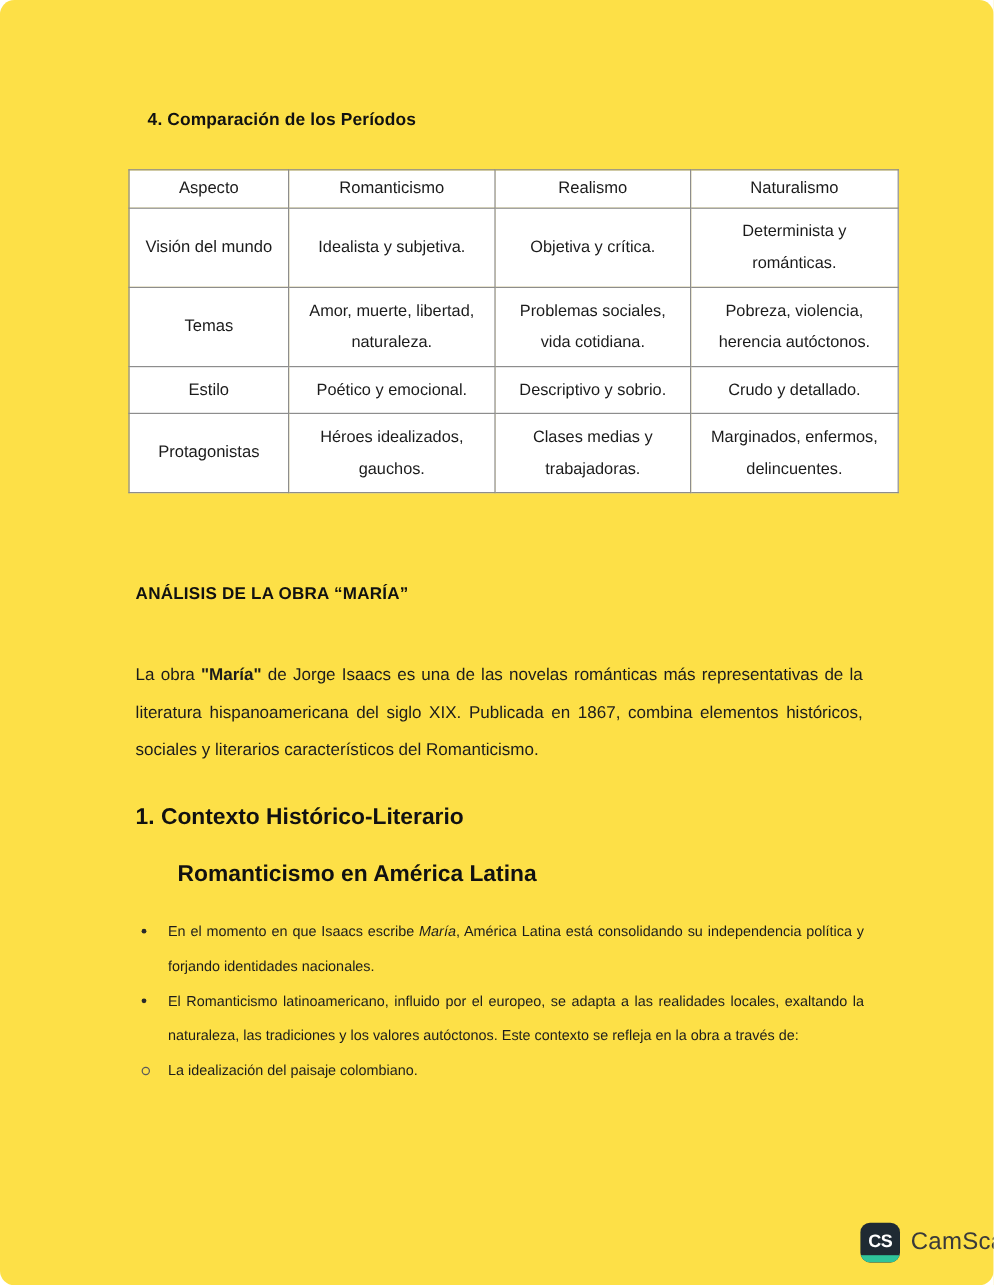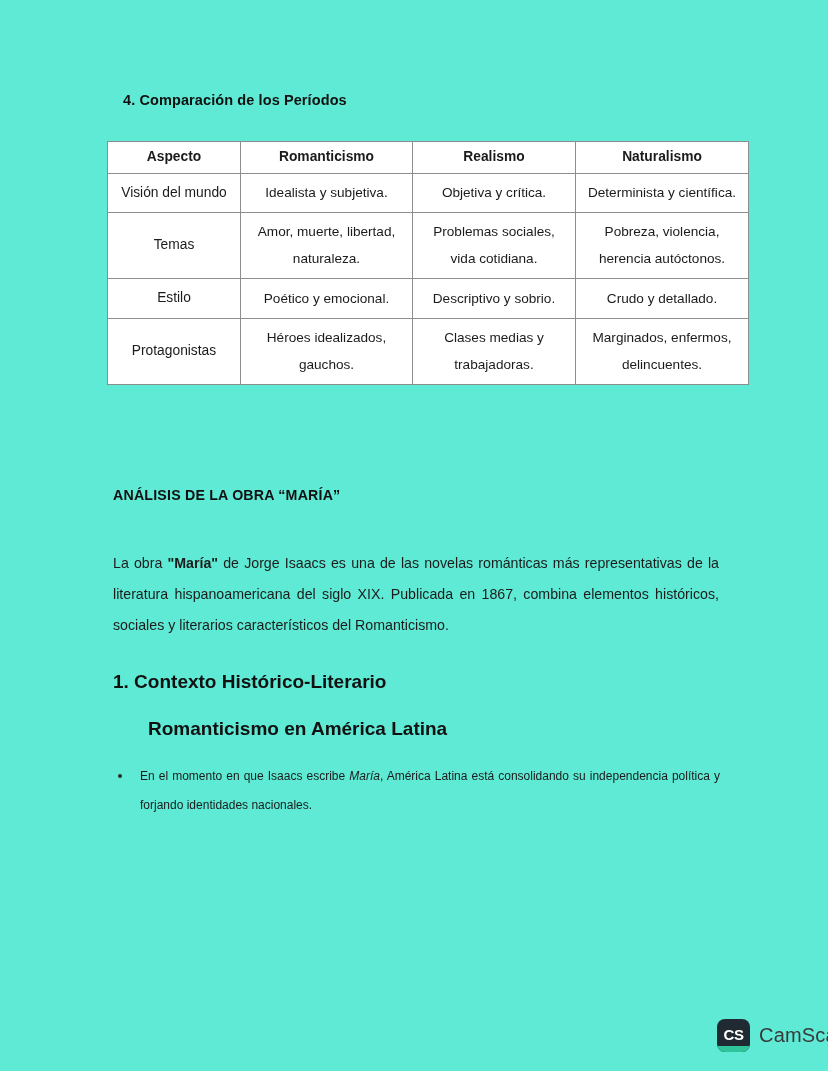--- a/index.html
+++ b/index.html
@@ -13,21 +13,22 @@
     height: 1071px;
     position: relative;
     font-family: "Liberation Sans", sans-serif;
     color: #1c1c1c;
     overflow: hidden;
   }
 
   .page {
     position: absolute;
     inset: 0;
-    background: #5eead4;
+    background: #fde047;
+    border-radius: 12px;
   }
 
   .content {
     position: absolute;
     left: 107px;
     top: 0;
     width: 641px;
   }
 
   
@@ -55,21 +56,21 @@
     border: 1px solid #8d8d8d;
     padding: 6px 8px;
     text-align: center;
     vertical-align: middle;
     font-size: 13.6px;
     line-height: 1.95;
     color: #1b1b1b;
     background: #ffffff;
   }
   .cmp-table th {
-    font-weight: bold;
+    font-weight: normal;
     font-size: 13.8px;
     padding: 7px 8px;
     line-height: 1.2;
   }
   .cmp-table td.rowhead {
     font-weight: normal;
     font-size: 13.8px;
   }
   .col-0 { width: 133px; }
   .col-1 { width: 172px; }
@@ -223,21 +224,21 @@
           <th>Romanticismo</th>
           <th>Realismo</th>
           <th>Naturalismo</th>
         </tr>
       </thead>
       <tbody>
         <tr>
           <td class="rowhead">Visión del mundo</td>
           <td>Idealista y subjetiva.</td>
           <td>Objetiva y crítica.</td>
-          <td>Determinista y científica.</td>
+          <td>Determinista y románticas.</td>
         </tr>
         <tr>
           <td class="rowhead">Temas</td>
           <td>Amor, muerte, libertad, naturaleza.</td>
           <td>Problemas sociales, vida cotidiana.</td>
           <td>Pobreza, violencia, herencia autóctonos.</td>
         </tr>
         <tr>
           <td class="rowhead">Estilo</td>
           <td>Poético y emocional.</td>
@@ -258,21 +259,23 @@
     <p class="para p-intro"><span>La obra </span><b>"María"</b><span> de Jorge Isaacs es una de las novelas románticas más representativas de la literatura hispanoamericana del siglo XIX. Publicada en 1867, combina elementos históricos, sociales y literarios característicos del Romanticismo.</span></p>
 
     <div class="h-sub s1">1. Contexto Histórico-Literario</div>
 
     <div class="h-sub s2">Romanticismo en América Latina</div>
 
     <div class="bullets">
 
       <div class="bullet disc"><span class="marker"></span><span>En el momento en que Isaacs escribe </span><i>María</i><span>, América Latina está consolidando su independencia política y forjando identidades nacionales.</span></div>
 
-
+      <div class="bullet disc"><span class="marker"></span><span>El Romanticismo latinoamericano, influido por el europeo, se adapta a las realidades locales, exaltando la naturaleza, las tradiciones y los valores autóctonos. Este contexto se refleja en la obra a través de:</span></div>
+
+      <div class="bullet circle last"><span class="marker"></span><span>La idealización del paisaje colombiano.</span></div>
 
     </div>
 
   </div>
 
   <div class="watermark">
     <span class="cs-logo" style="background: rgb(31, 42, 51);">
       <span class="cs-text">CS</span>
       <span class="bar" style="background: rgb(47, 196, 154);"></span>
     </span>

